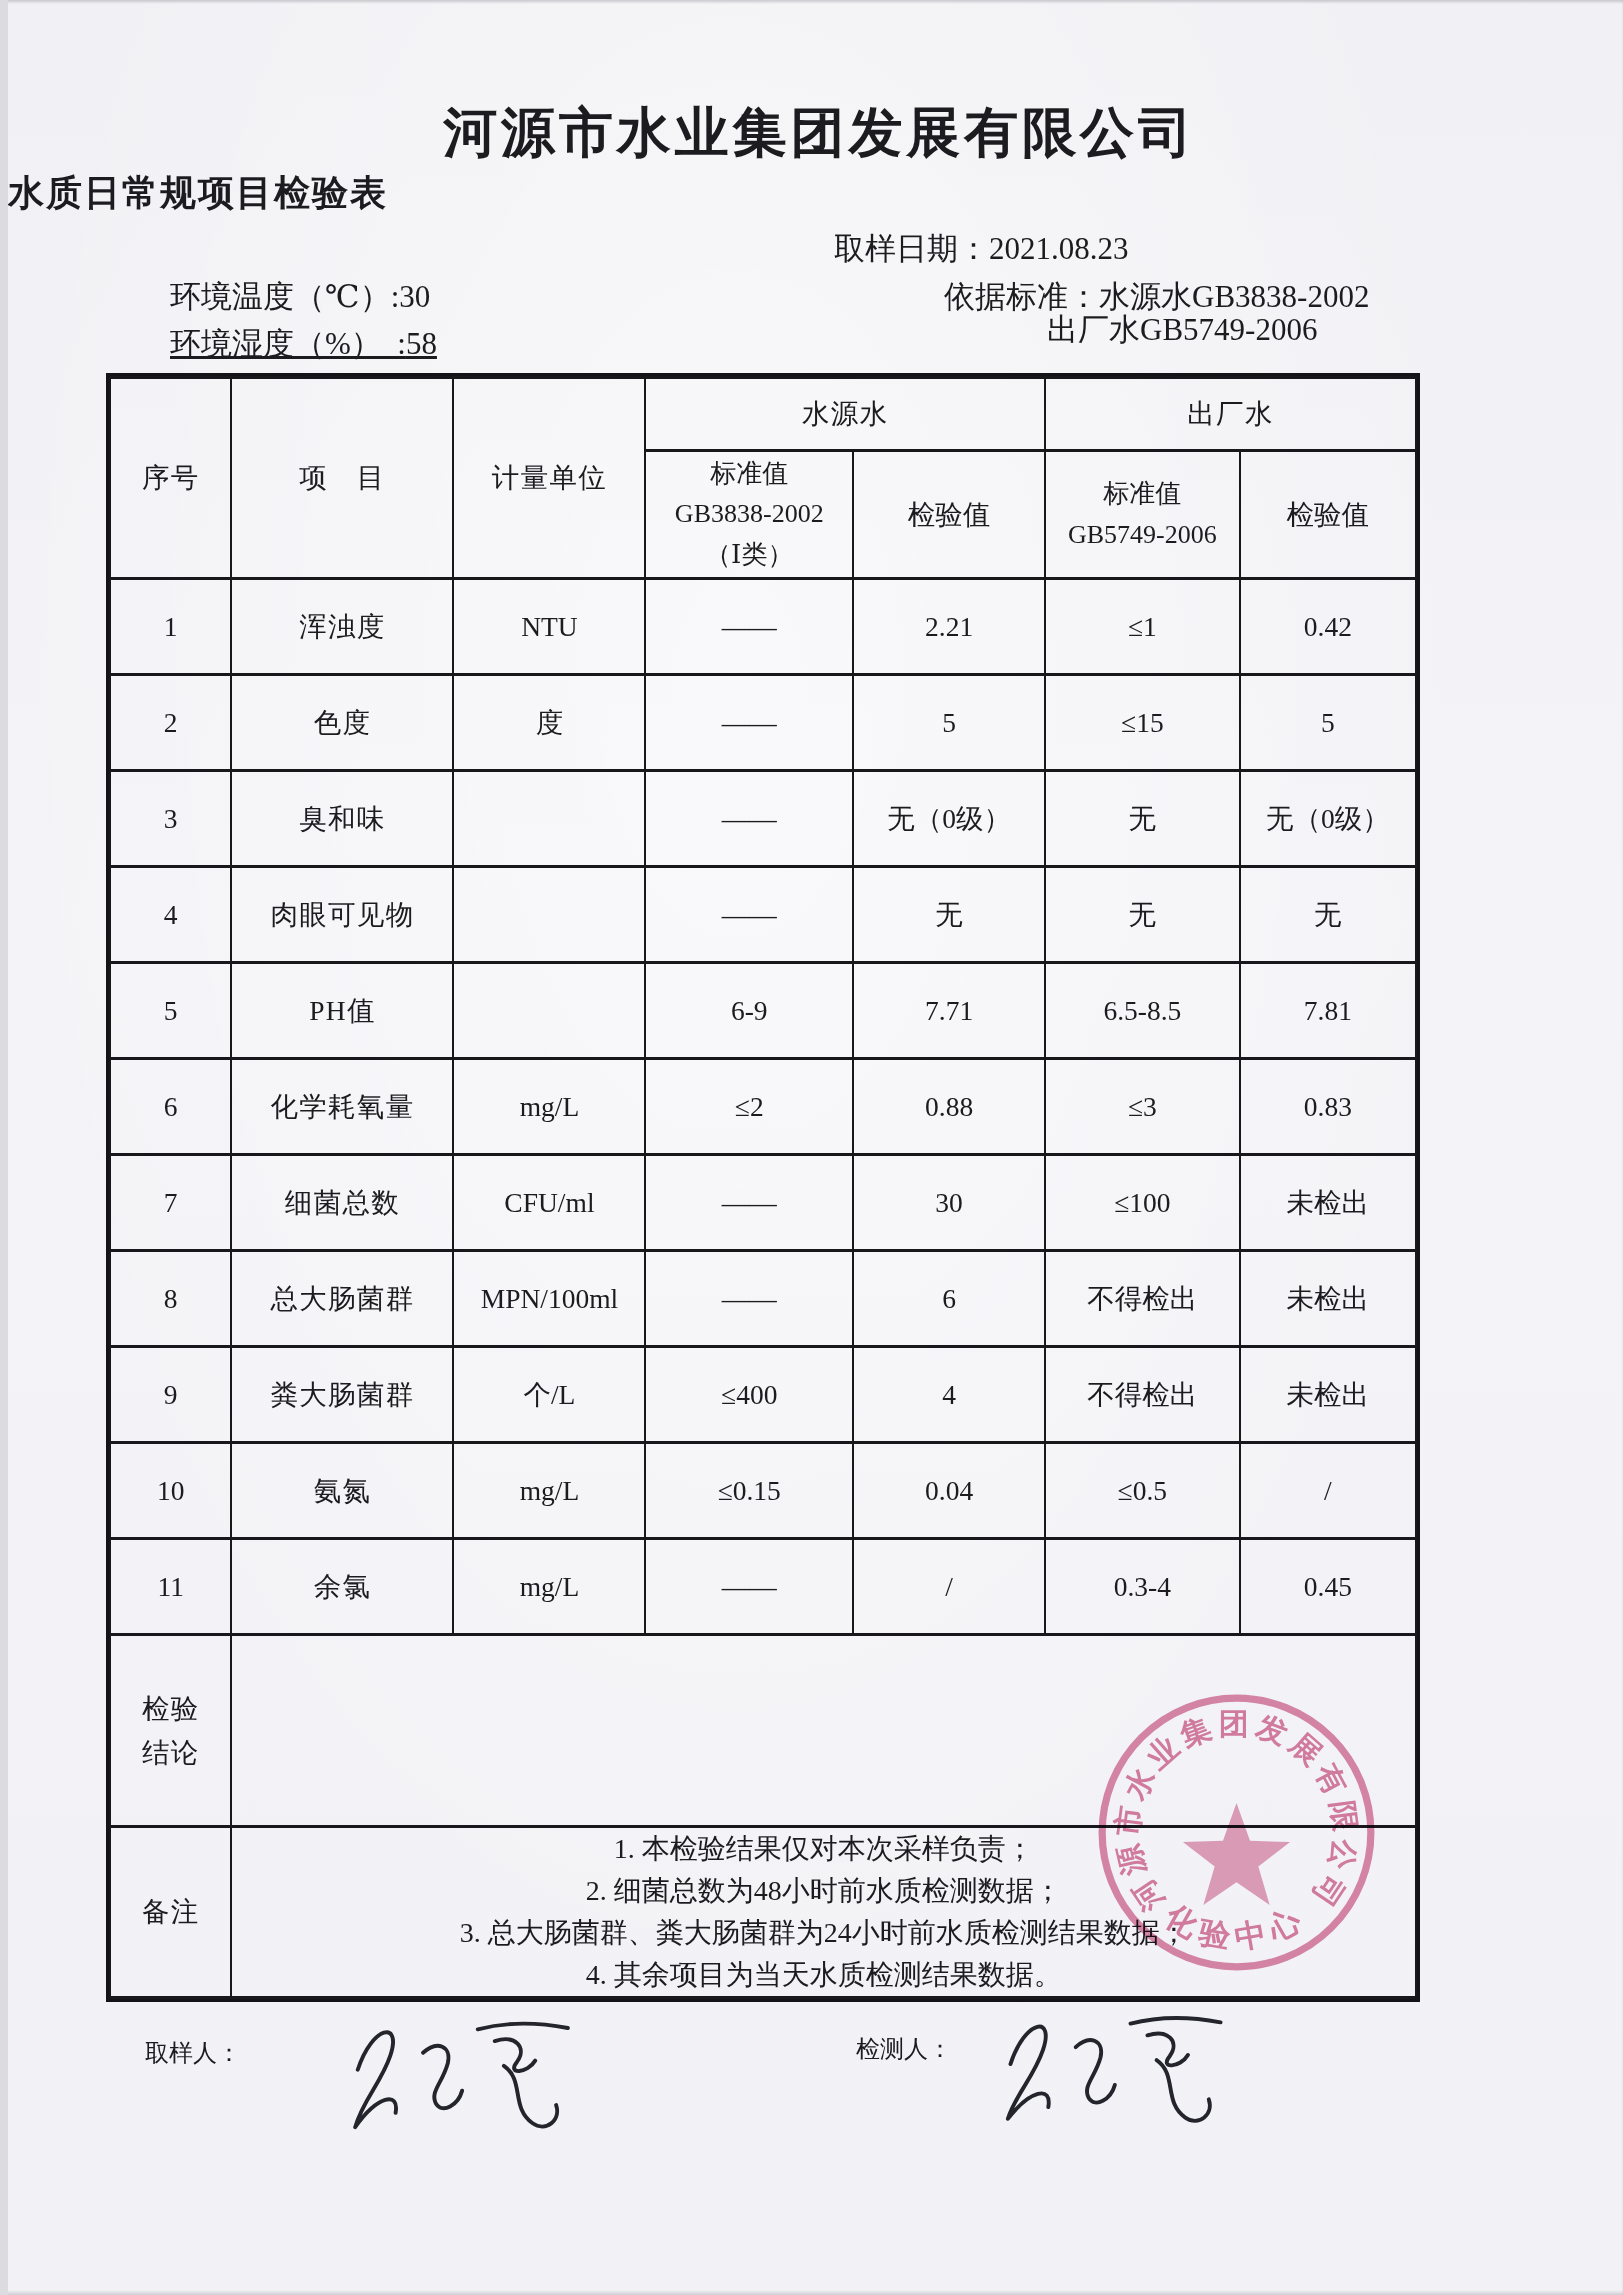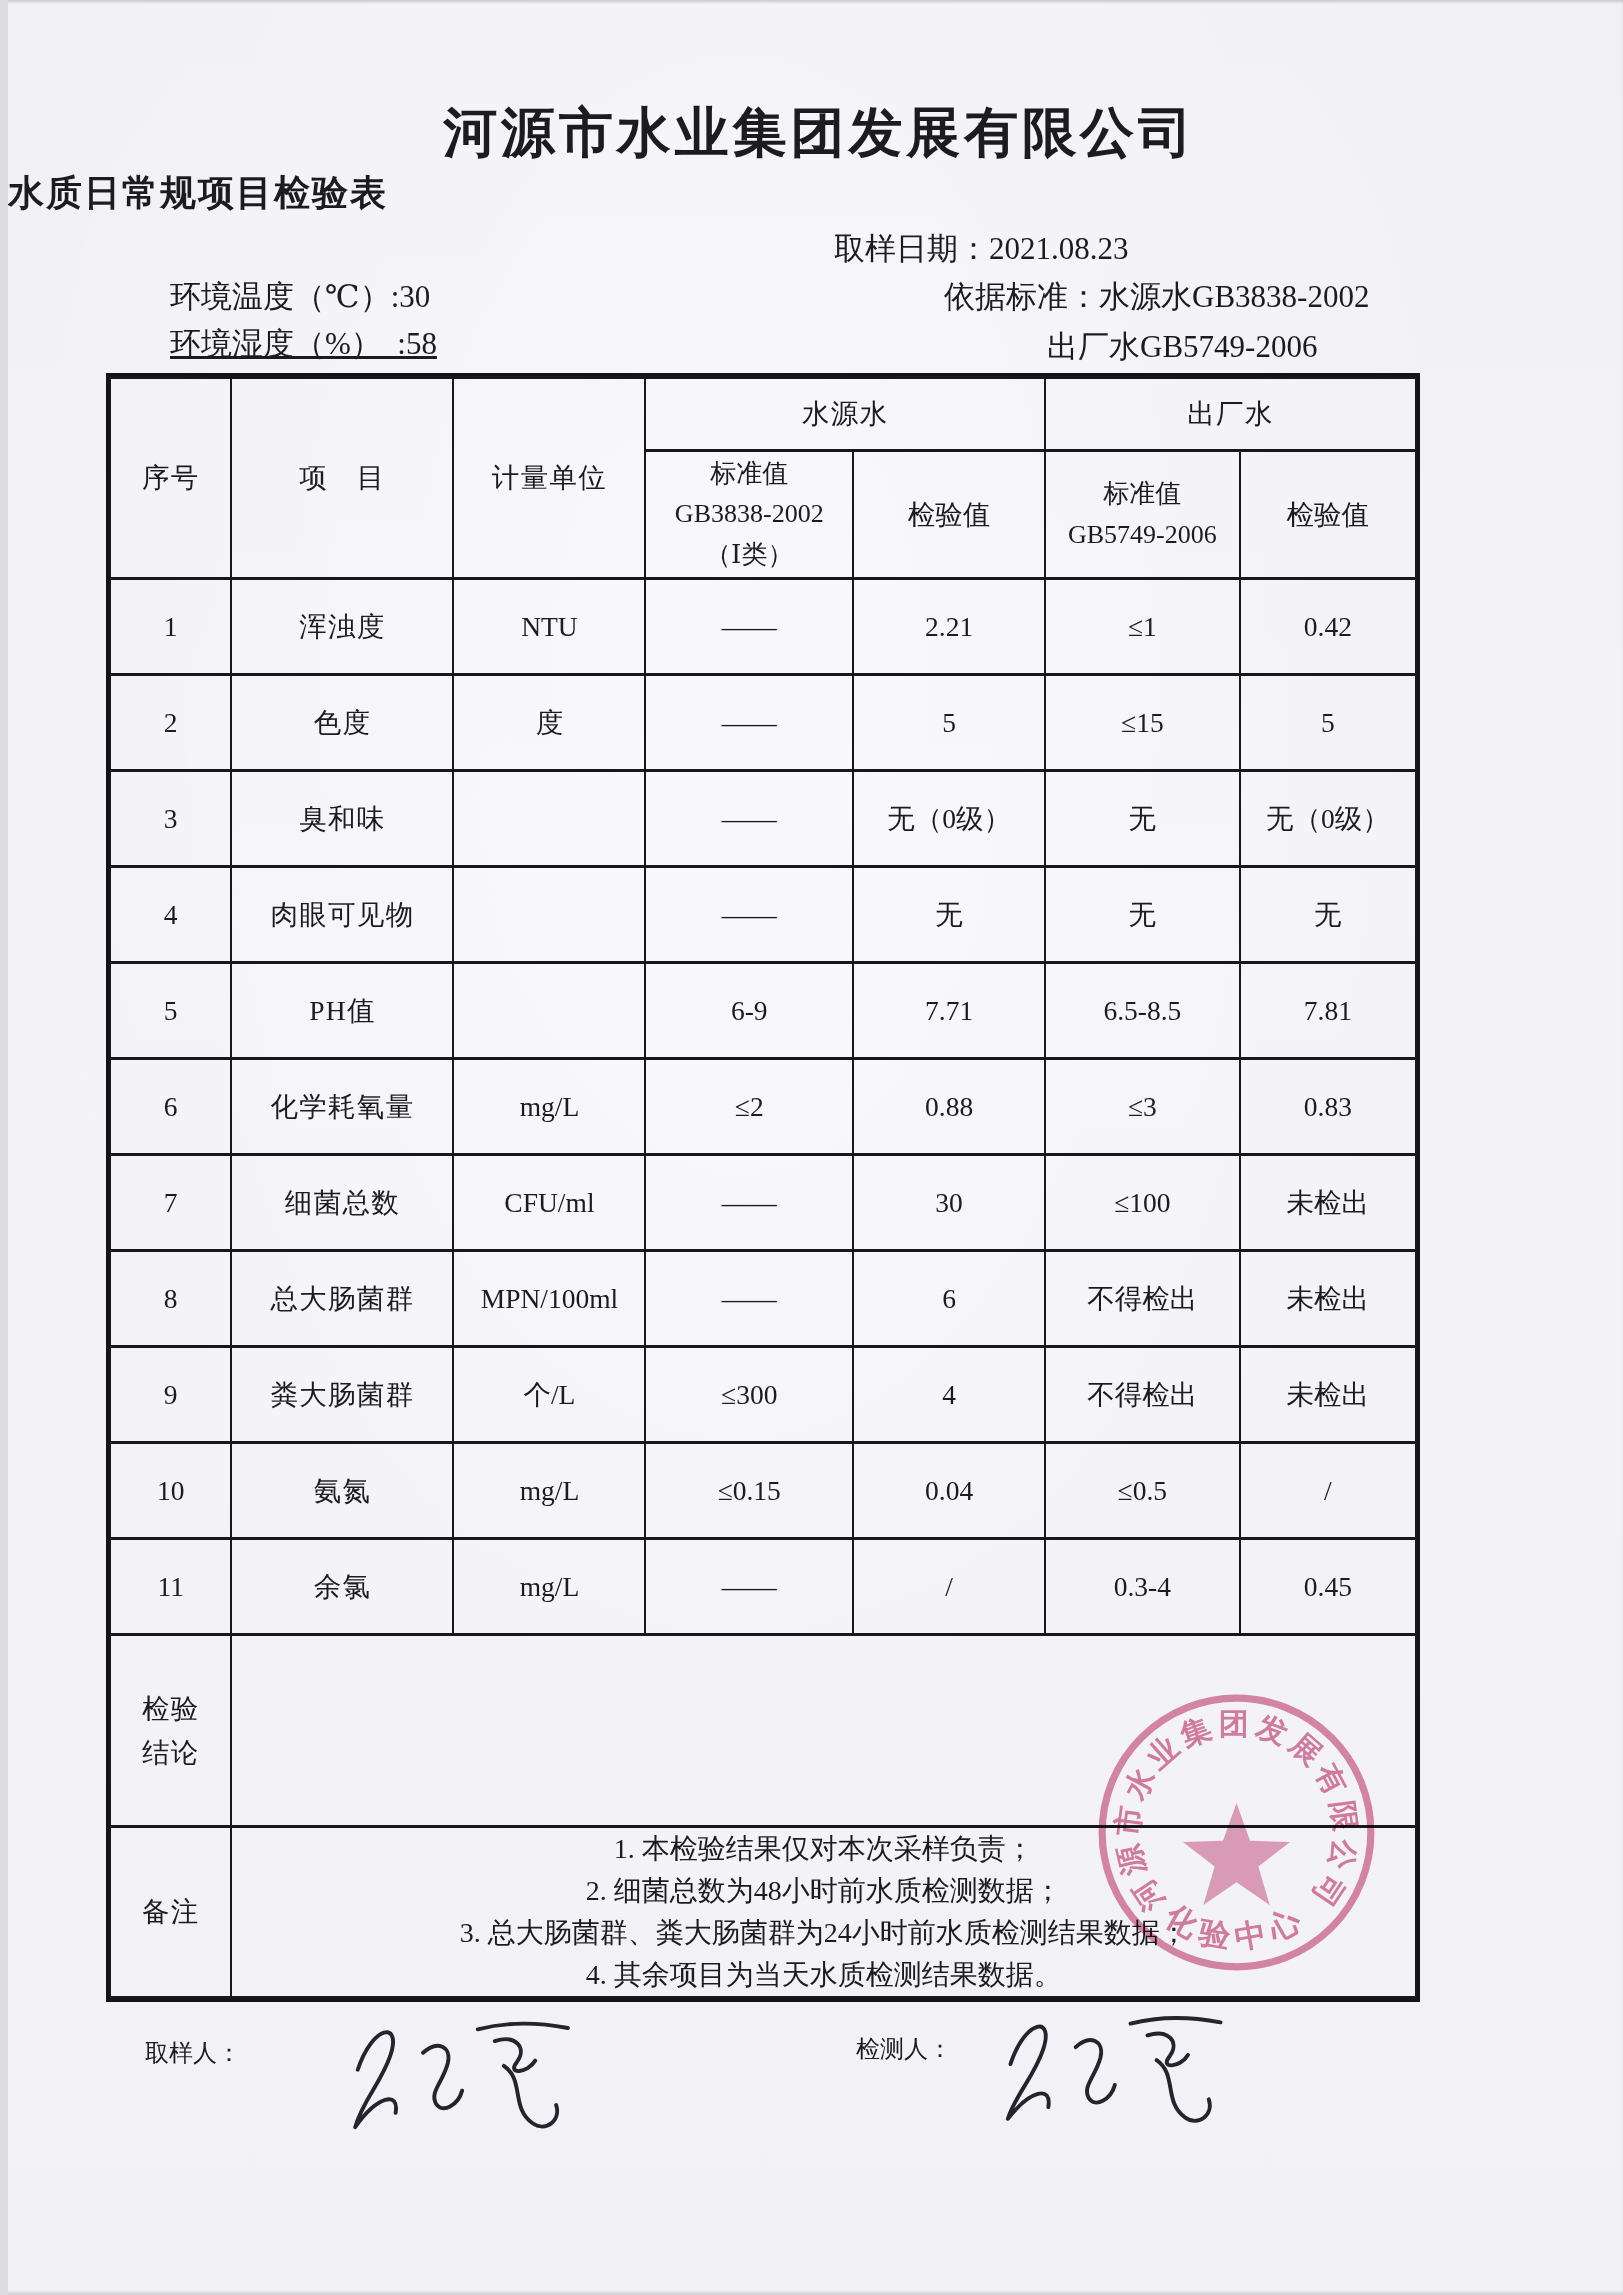--- a/index.html
+++ b/index.html
@@ -26,21 +26,21 @@
     font-size:54px;font-weight:bold;letter-spacing:3.9px;}
   #report-title{top:169px;left:0;width:1623px;text-align:left;
     font-size:36px;font-weight:bold;letter-spacing:2px;}
 
   .info{font-size:31px;}
   #info-sample{top:228px;left:162px;}
   #info-date{top:228px;left:826px;}
   #info-temp{top:276px;left:162px;}
   #info-basis{top:276px;left:936px;}
   #info-humidity{top:323px;left:162px;text-decoration:underline;}
-  #info-outstd{top:326px;left:1039px;}
+  #info-outstd{top:309px;left:1039px;}
 
   #table-wrap{position:absolute;left:98px;top:373px;width:1314px;border:3.9px solid #141418;box-sizing:border-box;}
   table.report{border-collapse:collapse;table-layout:fixed;width:100%;}
   table.report td, table.report th{
     border:2px solid #17171c;border-top-width:3.3px;border-bottom-width:3.3px;
     font-weight:normal;text-align:center;vertical-align:middle;
     font-size:27.5px;padding:0 3.9px;box-sizing:border-box;overflow:hidden;
   }
   th.group{font-size:29px;letter-spacing:1.3px;}
   td.item{text-align:left;padding-left:10.5px;letter-spacing:1.3px;}
@@ -176,21 +176,21 @@
             <td>MPN/100ml</td>
             <td>——</td>
             <td>6</td>
             <td>不得检出</td>
             <td class="bold">未检出</td>
           </tr>
       <tr style="height:96px">
             <td>9</td>
             <td class="item">粪大肠菌群</td>
             <td>个/L</td>
-            <td>≤300</td>
+            <td>≤400</td>
             <td>4</td>
             <td>不得检出</td>
             <td class="bold">未检出</td>
           </tr>
       <tr style="height:96px">
             <td>10</td>
             <td class="item">氨氮</td>
             <td>mg/L</td>
             <td>≤0.15</td>
             <td>0.04</td>

